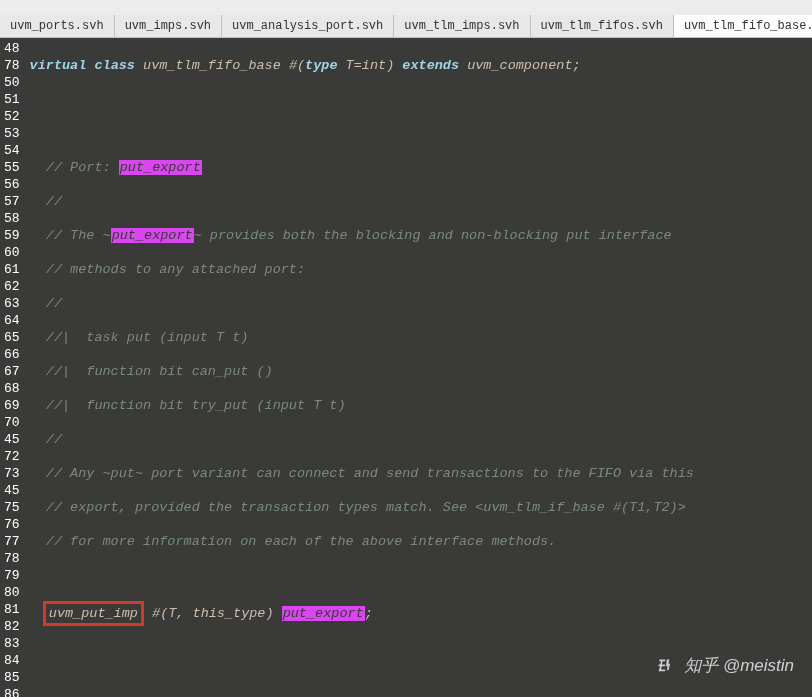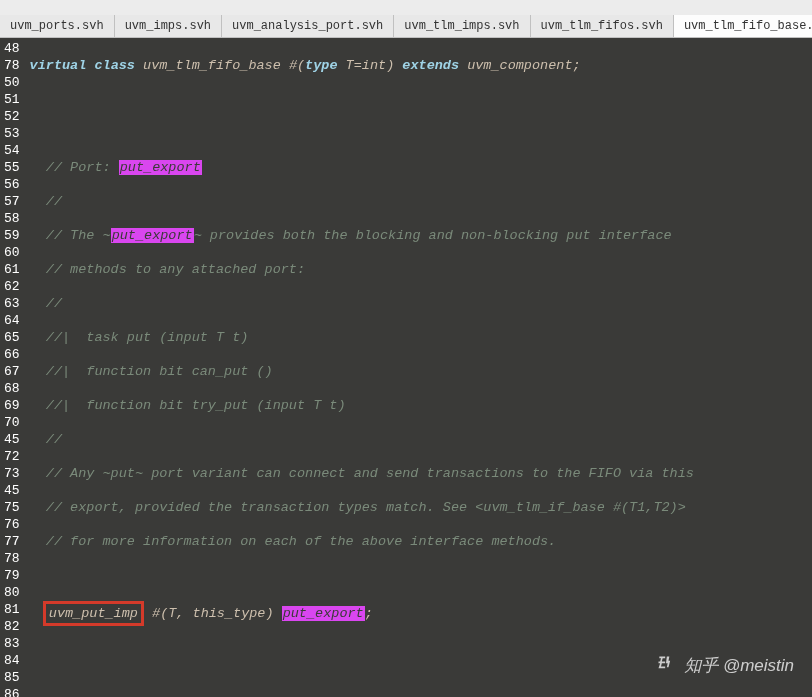--- a/index.html
+++ b/index.html
@@ -72,21 +72,21 @@
   }
   .line { height: 17px; }
   .watermark {
     position: absolute;
     right: 18px;
     bottom: 20px;
     color: rgba(255,255,255,0.75);
     font-family: sans-serif;
     font-size: 17px;
     display: flex;
-    align-items: flex-start;
+    align-items: flex-end;
     gap: 8px;
     pointer-events: none;
     font-style: italic;
   }
   .watermark svg { width: 20px; height: 20px; fill: rgba(255,255,255,0.75); }
 </style>
 </head>
 <body>
 
 <div class="tab-bar">

